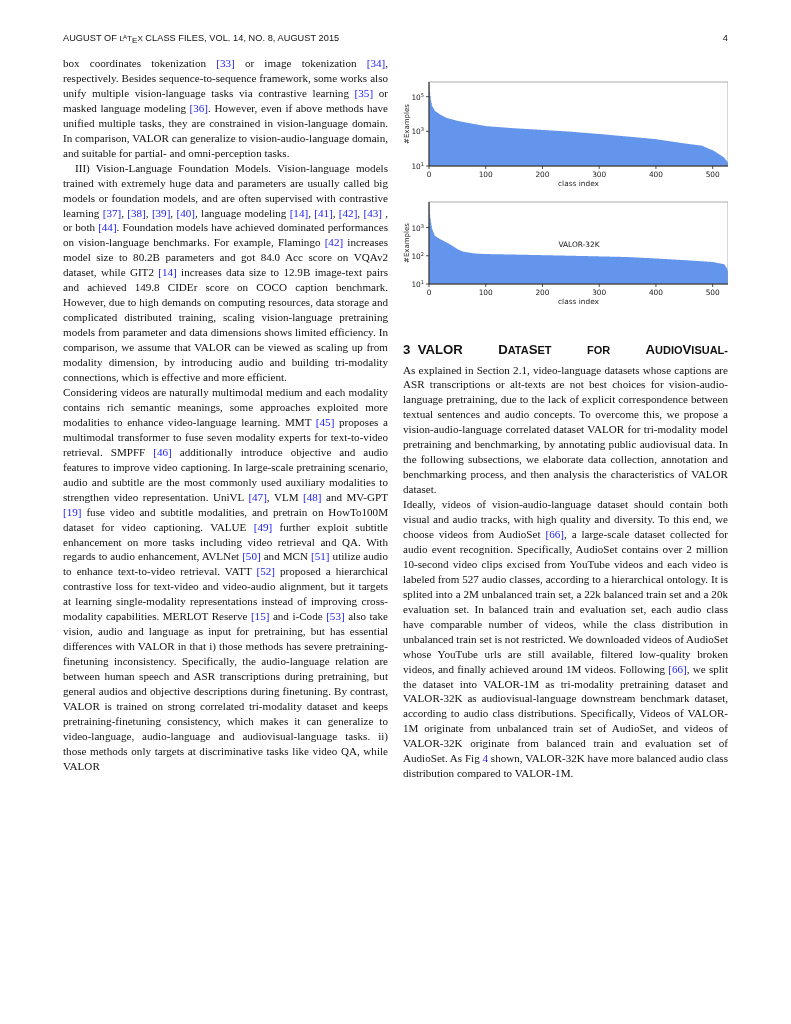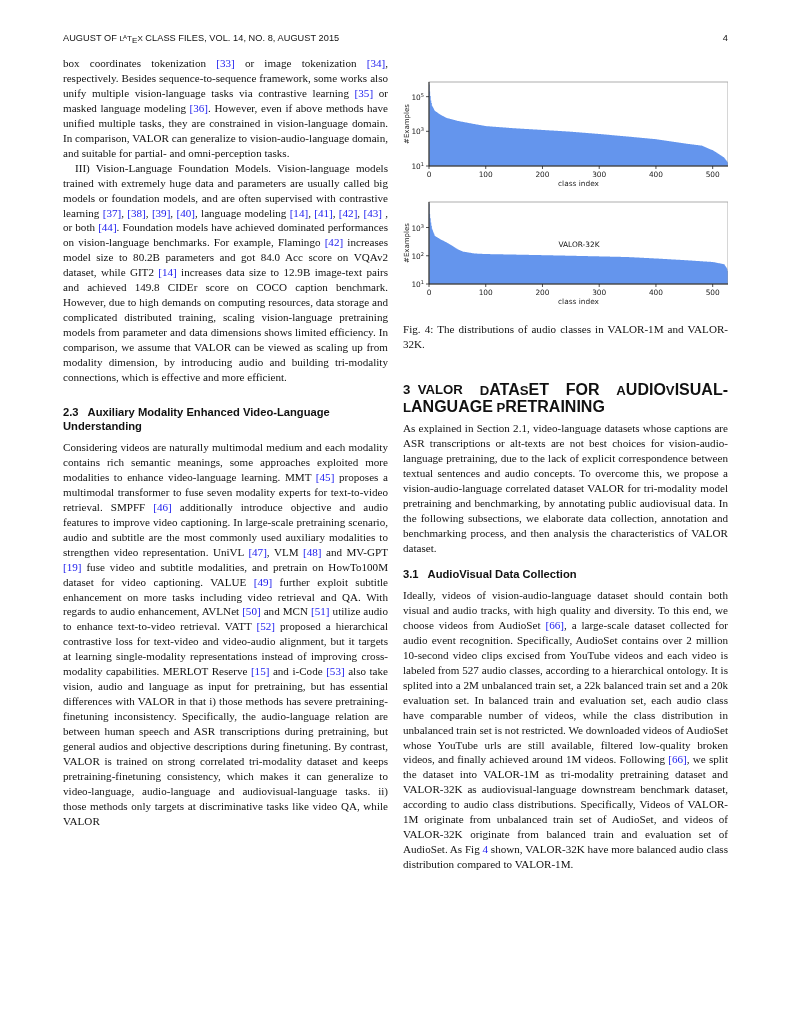--- a/index.html
+++ b/index.html
@@ -12,41 +12,40 @@
   .col.right { left:403px; }
   p { margin:0; }
   .indent { text-indent:12px; }
   .cite { color:#1a1aee; }
   b.run { font-weight:normal; }
   h3.sub { font-family:"Liberation Sans", sans-serif; font-size:11.2px; font-weight:bold; margin:20px 0 6px 0; line-height:14.5px; text-align:left; }
   h3.sub .num { margin-right:9px; }
   h2.sec { font-family:"Liberation Sans", sans-serif; font-size:13.2px; font-weight:bold; margin:0 0 4px 0; line-height:16.5px; text-align:left; }
   h2.sec .line1 { display:flex; justify-content:space-between; }
   .sc-big { font-size:13.2px; }
-  .sc-sm { font-size:16px; }
+  .sc-sm { font-size:11px; }
   .figure { position:relative; height:242px; margin-top:14px; }
   .chart { position:absolute; left:0; width:325px; }
   .chart .title { position:absolute; left:25px; width:302px; text-align:center; font-family:"DejaVu Sans", sans-serif; font-size:7.4px; }
   .chart svg { position:absolute; left:0; }
   .caption { margin-top:10px; }
 </style>
 </head>
 <body>
 
 <div class="header">
   <span><span>AUGUST OF </span><span style="font-size:8px;">L<sup style="font-size:6px;vertical-align:2px;margin-left:-1px;">A</sup>T<sub style="font-size:8px;vertical-align:-2px;">E</sub>X</span><span> CLASS FILES, VOL. 14, NO. 8, AUGUST 2015</span></span>
   <span class="pg">4</span>
 </div>
 
 <div class="col left">
   <p><span>box coordinates tokenization </span><a class="cite">[33]</a><span> or image tokenization </span><a class="cite">[34]</a><span>, respectively. Besides sequence-to-sequence framework, some works also unify multiple vision-language tasks via contrastive learning </span><a class="cite">[35]</a><span> or masked language modeling </span><a class="cite">[36]</a><span>. However, even if above methods have unified multiple tasks, they are constrained in vision-language domain. In comparison, VALOR can generalize to vision-audio-language domain, and suitable for partial- and omni-perception tasks.</span></p>
 
   <p class="indent"><span>III) </span><b class="run">Vision-Language Foundation Models.</b><span> Vision-language models trained with extremely huge data and parameters are usually called big models or foundation models, and are often supervised with contrastive learning </span><a class="cite">[37]</a><span>, </span><a class="cite">[38]</a><span>, </span><a class="cite">[39]</a><span>, </span><a class="cite">[40]</a><span>, language modeling </span><a class="cite">[14]</a><span>, </span><a class="cite">[41]</a><span>, </span><a class="cite">[42]</a><span>, </span><a class="cite">[43]</a><span> , or both </span><a class="cite">[44]</a><span>. Foundation models have achieved dominated performances on vision-language benchmarks. For example, Flamingo </span><a class="cite">[42]</a><span> increases model size to 80.2B parameters and got 84.0 Acc score on VQAv2 dataset, while GIT2 </span><a class="cite">[14]</a><span> increases data size to 12.9B image-text pairs and achieved 149.8 CIDEr score on COCO caption benchmark. However, due to high demands on computing resources, data storage and complicated distributed training, scaling vision-language pretraining models from parameter and data dimensions shows limited efficiency. In comparison, we assume that VALOR can be viewed as scaling up from modality dimension, by introducing audio and building tri-modality connections, which is effective and more efficient.</span></p>
 
-  <h3 class="sub"><span class="num">2.3</span><span>Auxiliary Modality Enhanced Video-Language Understanding</span></h3>
 
   <p><span>Considering videos are naturally multimodal medium and each modality contains rich semantic meanings, some approaches exploited more modalities to enhance video-language learning. MMT </span><a class="cite">[45]</a><span> proposes a multimodal transformer to fuse seven modality experts for text-to-video retrieval. SMPFF </span><a class="cite">[46]</a><span> additionally introduce objective and audio features to improve video captioning. In large-scale pretraining scenario, audio and subtitle are the most commonly used auxiliary modalities to strengthen video representation. UniVL </span><a class="cite">[47]</a><span>, VLM </span><a class="cite">[48]</a><span> and MV-GPT </span><a class="cite">[19]</a><span> fuse video and subtitle modalities, and pretrain on HowTo100M dataset for video captioning. VALUE </span><a class="cite">[49]</a><span> further exploit subtitle enhancement on more tasks including video retrieval and QA. With regards to audio enhancement, AVLNet </span><a class="cite">[50]</a><span> and MCN </span><a class="cite">[51]</a><span> utilize audio to enhance text-to-video retrieval. VATT </span><a class="cite">[52]</a><span> proposed a hierarchical contrastive loss for text-video and video-audio alignment, but it targets at learning single-modality representations instead of improving cross-modality capabilities. MERLOT Reserve </span><a class="cite">[15]</a><span> and i-Code </span><a class="cite">[53]</a><span> also take vision, audio and language as input for pretraining, but has essential differences with VALOR in that i) those methods has severe pretraining-finetuning inconsistency. Specifically, the audio-language relation are between human speech and ASR transcriptions during pretraining, but general audios and objective descriptions during finetuning. By contrast, VALOR is trained on strong correlated tri-modality dataset and keeps pretraining-finetuning consistency, which makes it can generalize to video-language, audio-language and audiovisual-language tasks. ii) those methods only targets at discriminative tasks like video QA, while VALOR</span></p>
 </div>
 
 <div class="col right">
 
   <div class="figure">
     <div class="chart" style="top:0;height:120px;">
       <svg width="325" height="120" style="top:0;">
         <g id="c0">
@@ -103,30 +102,27 @@
             <text x="21" y="68.75423415484104" font-size="7.4" text-anchor="end" fill="#222" font-family="DejaVu Sans, sans-serif">10<tspan dy="-3" font-size="5">2</tspan></text>
             <line x1="23" y1="37.50846830968209" x2="26" y2="37.50846830968209" stroke="#222222" stroke-width="0.8"></line>
             <text x="21" y="40.50846830968209" font-size="7.4" text-anchor="end" fill="#222" font-family="DejaVu Sans, sans-serif">10<tspan dy="-3" font-size="5">3</tspan></text>
             <text x="175.5" y="114" font-size="7.4" text-anchor="middle" fill="#222" font-family="DejaVu Sans, sans-serif">class index</text>
             <text x="0" y="0" font-size="7" text-anchor="middle" fill="#222" font-family="DejaVu Sans, sans-serif" transform="translate(6,53) rotate(-90)">#Examples</text>
           </g>
       </svg>
     </div>
   </div>
 
-  <p class="caption">Fig. 4: The distributions of audio classes in VALOR-1M and VALOR-32K.</p>
 
   <h2 class="sec" style="margin-top:30px;">
     <div class="line1">
       <span><span>3</span>&nbsp;&nbsp;<span>VALOR</span></span>
       <span><span class="sc-big">D</span><span class="sc-sm">ATA</span><span class="sc-big">S</span><span class="sc-sm">ET</span></span>
       <span class="sc-sm">FOR</span>
       <span><span class="sc-big">A</span><span class="sc-sm">UDIO</span><span class="sc-big">V</span><span class="sc-sm">ISUAL-</span></span>
     </div>
-    <div><span class="sc-big">L</span><span class="sc-sm">ANGUAGE</span> <span class="sc-big">P</span><span class="sc-sm">RETRAINING</span></div>
   </h2>
 
   <p>As explained in Section 2.1, video-language datasets whose captions are ASR transcriptions or alt-texts are not best choices for vision-audio-language pretraining, due to the lack of explicit correspondence between textual sentences and audio concepts. To overcome this, we propose a vision-audio-language correlated dataset VALOR for tri-modality model pretraining and benchmarking, by annotating public audiovisual data. In the following subsections, we elaborate data collection, annotation and benchmarking process, and then analysis the characteristics of VALOR dataset.</p>
 
-  <h3 class="sub" style="margin-top:12px;"><span class="num">3.1</span><span>AudioVisual Data Collection</span></h3>
 
   <p><span>Ideally, videos of vision-audio-language dataset should contain both visual and audio tracks, with high quality and diversity. To this end, we choose videos from AudioSet </span><a class="cite">[66]</a><span>, a large-scale dataset collected for audio event recognition. Specifically, AudioSet contains over 2 million 10-second video clips excised from YouTube videos and each video is labeled from 527 audio classes, according to a hierarchical ontology. It is splited into a 2M unbalanced train set, a 22k balanced train set and a 20k evaluation set. In balanced train and evaluation set, each audio class have comparable number of videos, while the class distribution in unbalanced train set is not restricted. We downloaded videos of AudioSet whose YouTube urls are still available, filtered low-quality broken videos, and finally achieved around 1M videos. Following </span><a class="cite">[66]</a><span>, we split the dataset into VALOR-1M as tri-modality pretraining dataset and VALOR-32K as audiovisual-language downstream benchmark dataset, according to audio class distributions. Specifically, Videos of VALOR-1M originate from unbalanced train set of AudioSet, and videos of VALOR-32K originate from balanced train and evaluation set of AudioSet. As Fig </span><a class="cite">4</a><span> shown, VALOR-32K have more balanced audio class distribution compared to VALOR-1M.</span></p>
 </div>
 
 </body></html>

